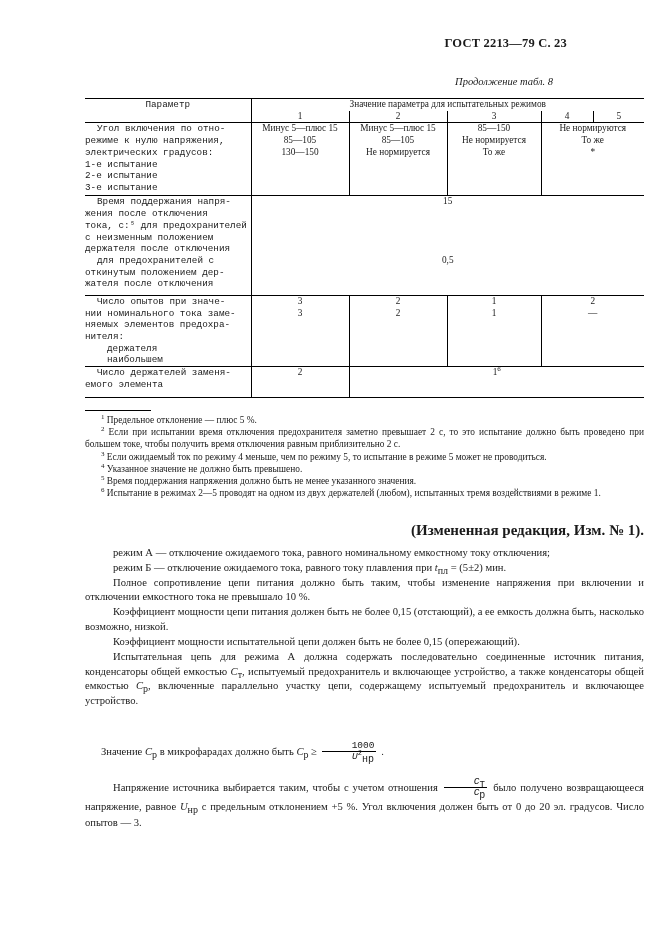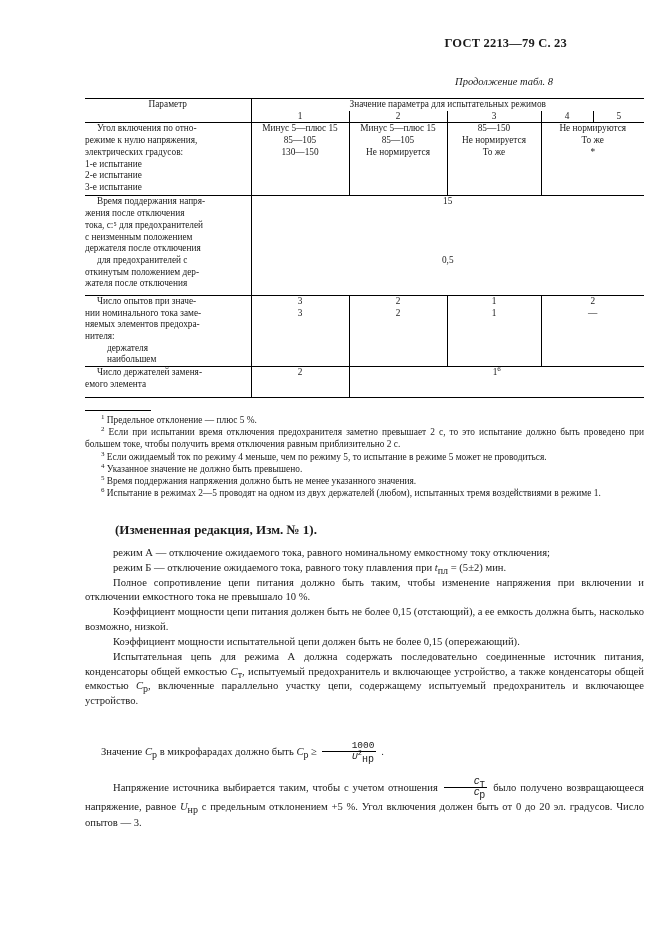--- a/index.html
+++ b/index.html
@@ -59,21 +59,21 @@
     line-height: 1.26;
   }
   table.gost td, table.gost th {
     padding: 0;
     vertical-align: top;
     font-weight: normal;
   }
   .b-top    { border-top: 1.6px solid #000; }
   .b-bottom { border-bottom: 1.6px solid #000; }
   .b-thin-b { border-bottom: 0.8px solid #000; }
-  .b-right  { border-right: 1.2px solid #000; }
+  .b-right  { border-right: 1.2px solid #000; font-family: Liberation Mono, monospace; }
   .b-l-thin { border-left: 0.8px solid #000; }
 
   .hdr-param {
     text-align: center;
     padding: 14px 4px 6px 4px;
   }
   .hdr-span {
     text-align: center;
     padding: 4px 4px 3px 4px;
   }
@@ -124,23 +124,24 @@
     margin: 0 0 0 0;
     text-indent: 16px;
   }
   .footnotes sup { font-size: 7px; vertical-align: super; line-height: 0; }
 
   .revnote {
     position: absolute;
     left: 46px;
     top: 522px;
     width: 559px;
-    font-size: 13px;
+    font-size: 15px;
     font-weight: bold;
     text-indent: 30px;
+    text-align: right;
   }
 
   
   .bodytext {
     position: absolute;
     left: 46px;
     top: 546px;
     width: 559px;
     font-size: 10.6px;
     line-height: 1.40;

